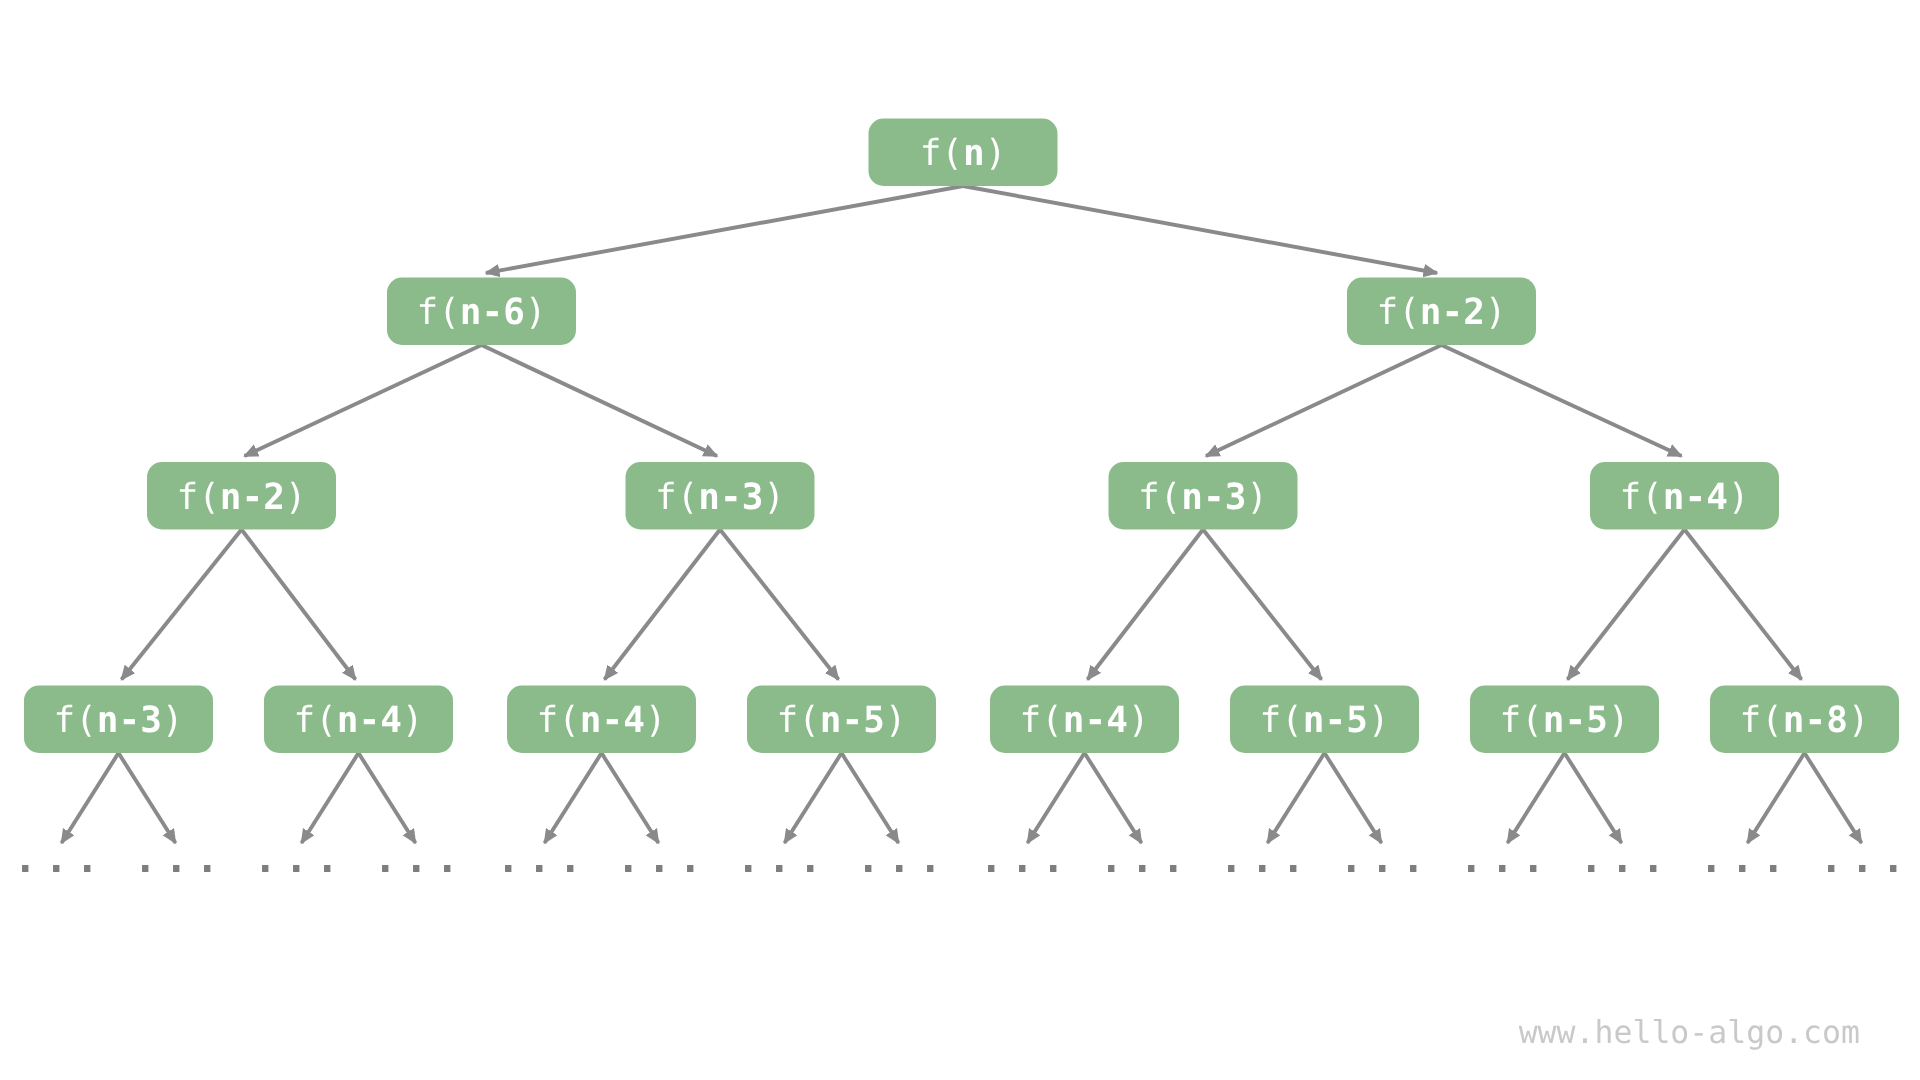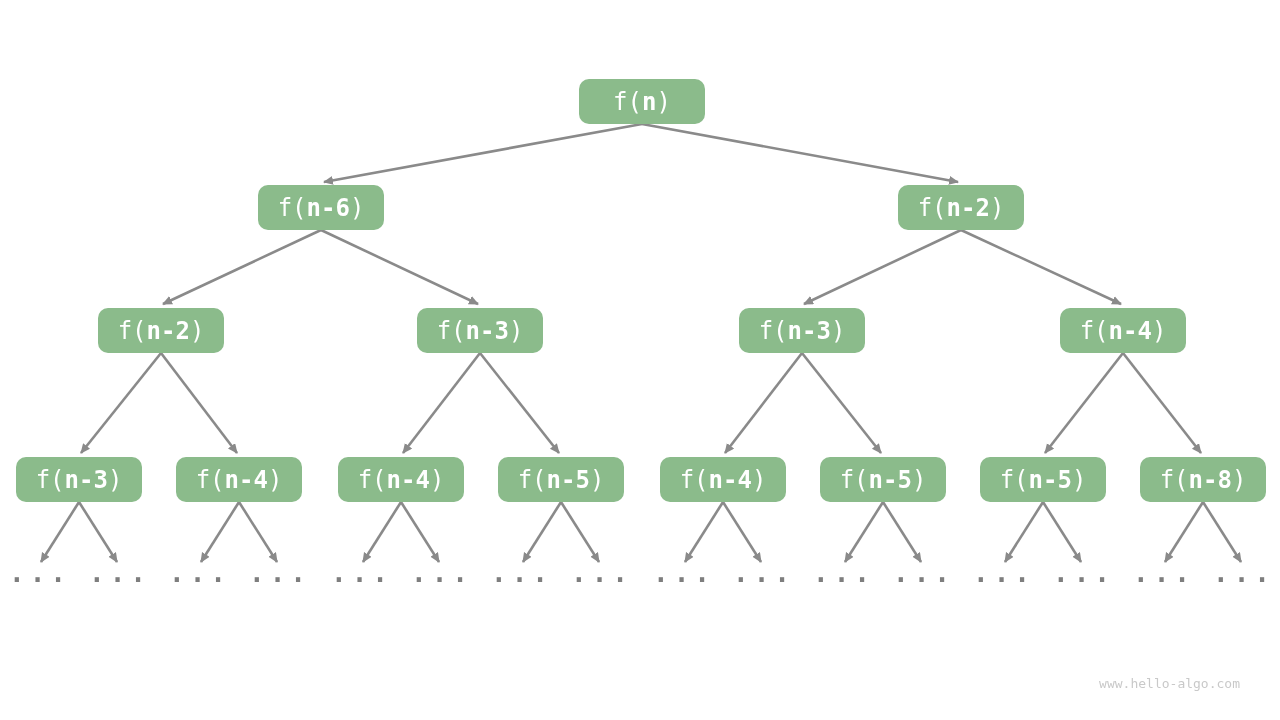--- a/index.html
+++ b/index.html
@@ -40,21 +40,21 @@
     color: #7E7E7E;
     font-weight: bold;
     font-size: 26px;
     letter-spacing: 5px;
     line-height: 34px;
   }
   .watermark {
     position: absolute;
     right: 40px;
     top: 676px;
-    font-size: 13px;
+    font-size: 21px;
     color: #C9C9C9;
     letter-spacing: 0px;
   }
 </style>
 </head>
 <body>
 
 <div class="canvas">
 
   <svg class="edges" viewBox="0 0 1280 720">

